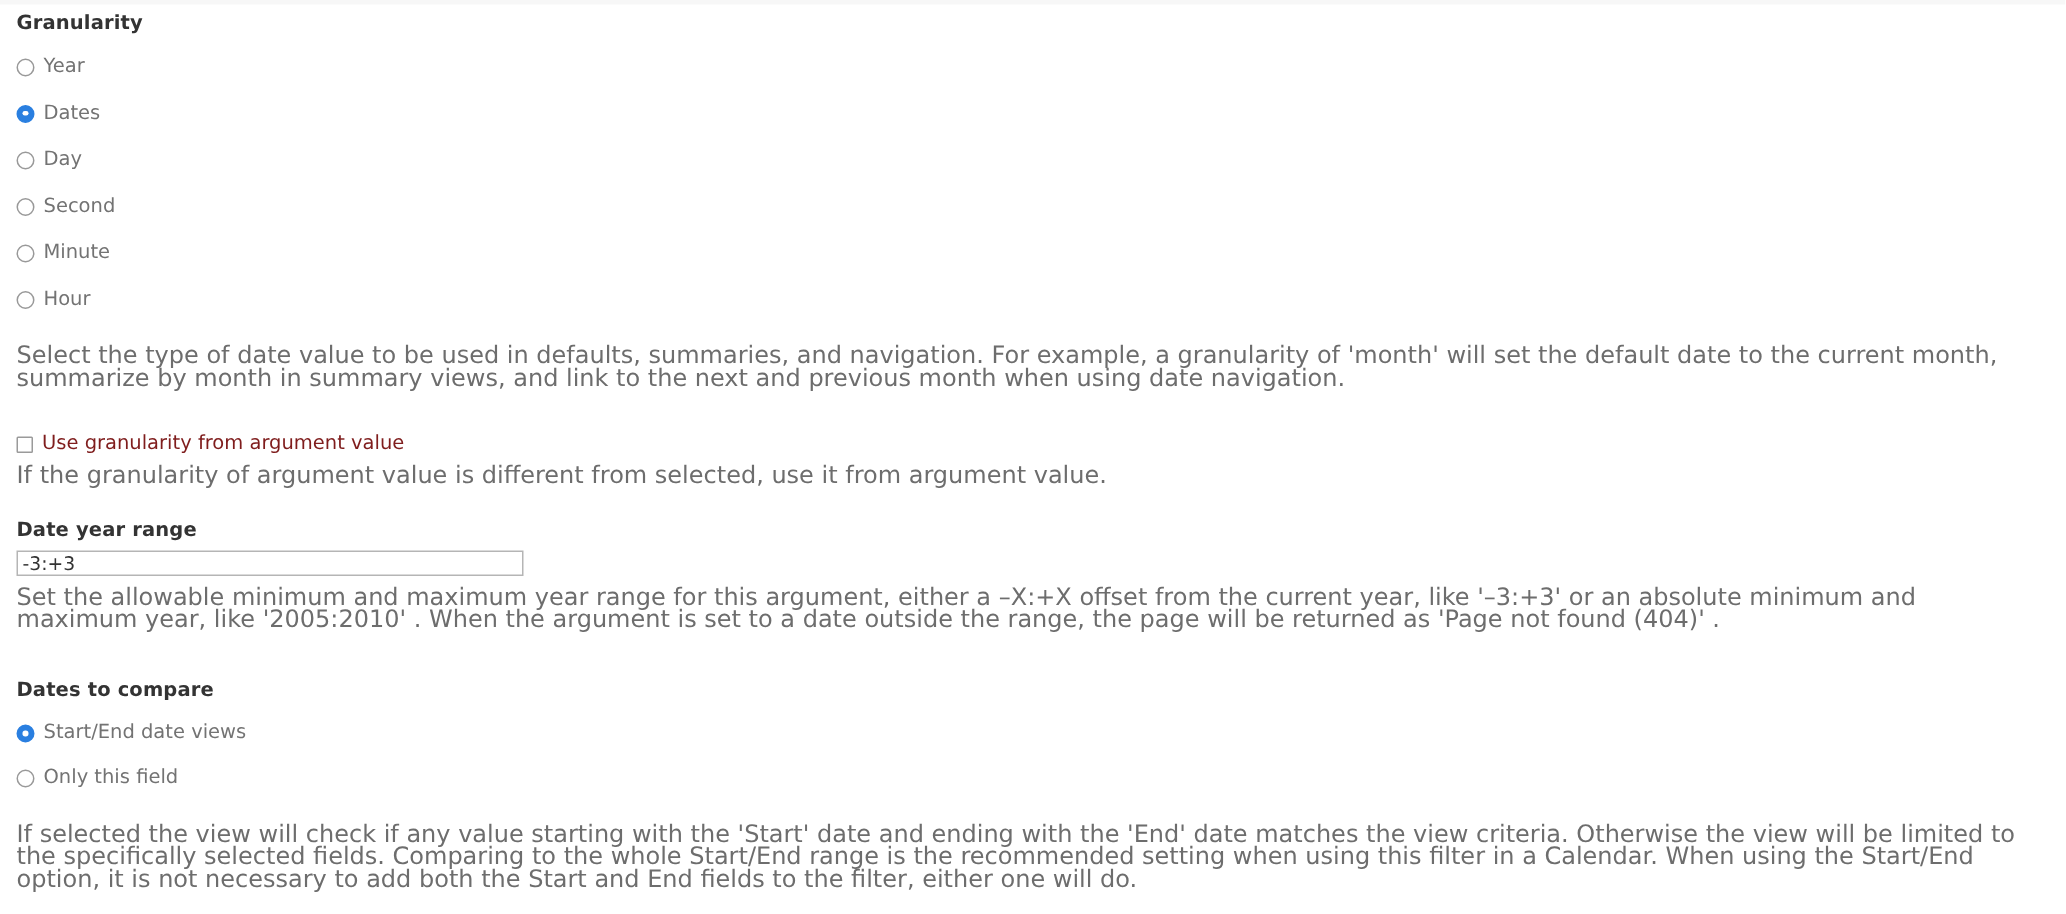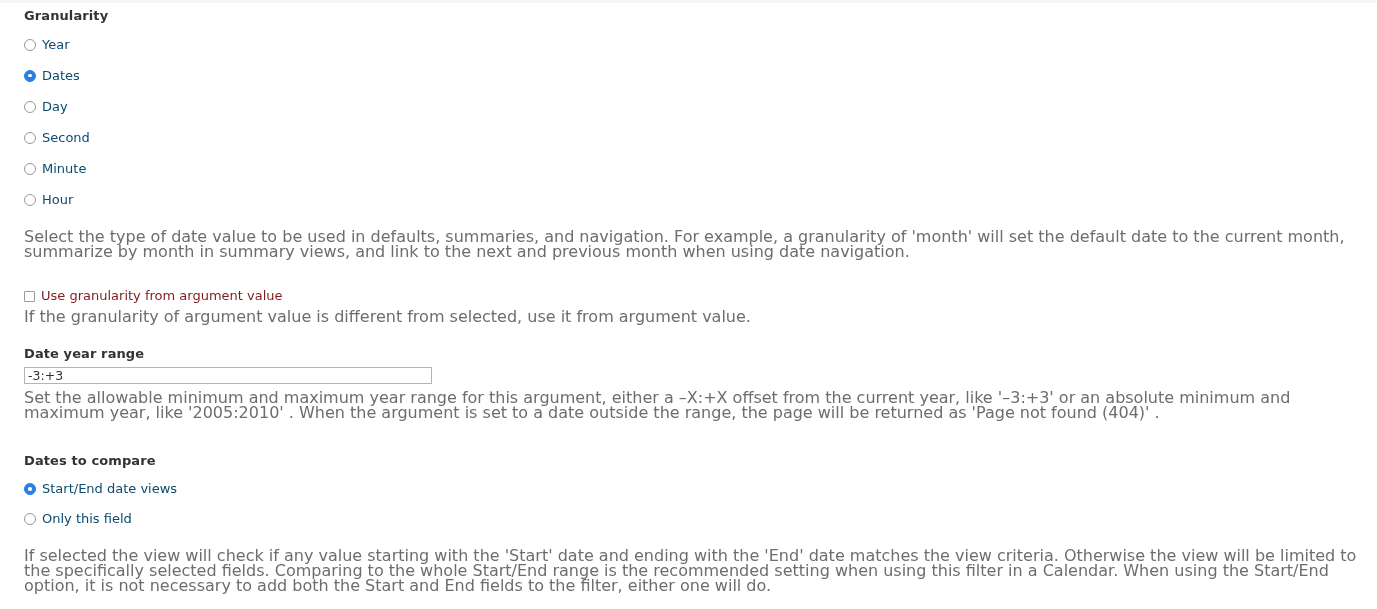--- a/index.html
+++ b/index.html
@@ -27,21 +27,21 @@
   }
   .page {
     position: absolute;
     top: 0;
     left: 0;
     width: 1377px;
     padding-top: 8px;
     box-sizing: border-box;
   }
   .section {
-    padding-left: 24px;
+    padding-left: 11px;
     padding-right: 16px;
   }
   .field-label {
     font-weight: bold;
     font-size: 13px;
     color: #333333;
     line-height: 16px;
     margin: 0 0 5px 0;
     letter-spacing: 0.1px;
   }
@@ -78,21 +78,21 @@
     position: absolute;
     left: 3.2px;
     top: 3.2px;
     width: 3.6px;
     height: 3.6px;
     border-radius: 50%;
     background: #ffffff;
   }
   .radio-text {
     font-size: 13px;
-    color: #0c4a6e;
+    color: #737373;
     line-height: 16px;
   }
   .checkbox-row {
     display: flex;
     align-items: center;
     height: 18px;
     margin-top: 2px;
   }
   .checkbox-mark {
     width: 11px;
@@ -112,21 +112,21 @@
   .description {
     font-size: 16px;
     color: #6d6d6d;
     line-height: 15px;
     margin: 0;
     max-width: 1345px;
   }
   .description.indented {
   }
   .text-input {
-    width: 408px;
+    width: 338px;
     height: 17px;
     box-sizing: border-box;
     border: 1px solid #b5b5b5;
     background: #ffffff;
     font-family: "DejaVu Sans", "Liberation Sans", sans-serif;
     font-size: 12.5px;
     color: #333333;
     padding: 1px 3px;
     margin: 0;
     border-radius: 0;

